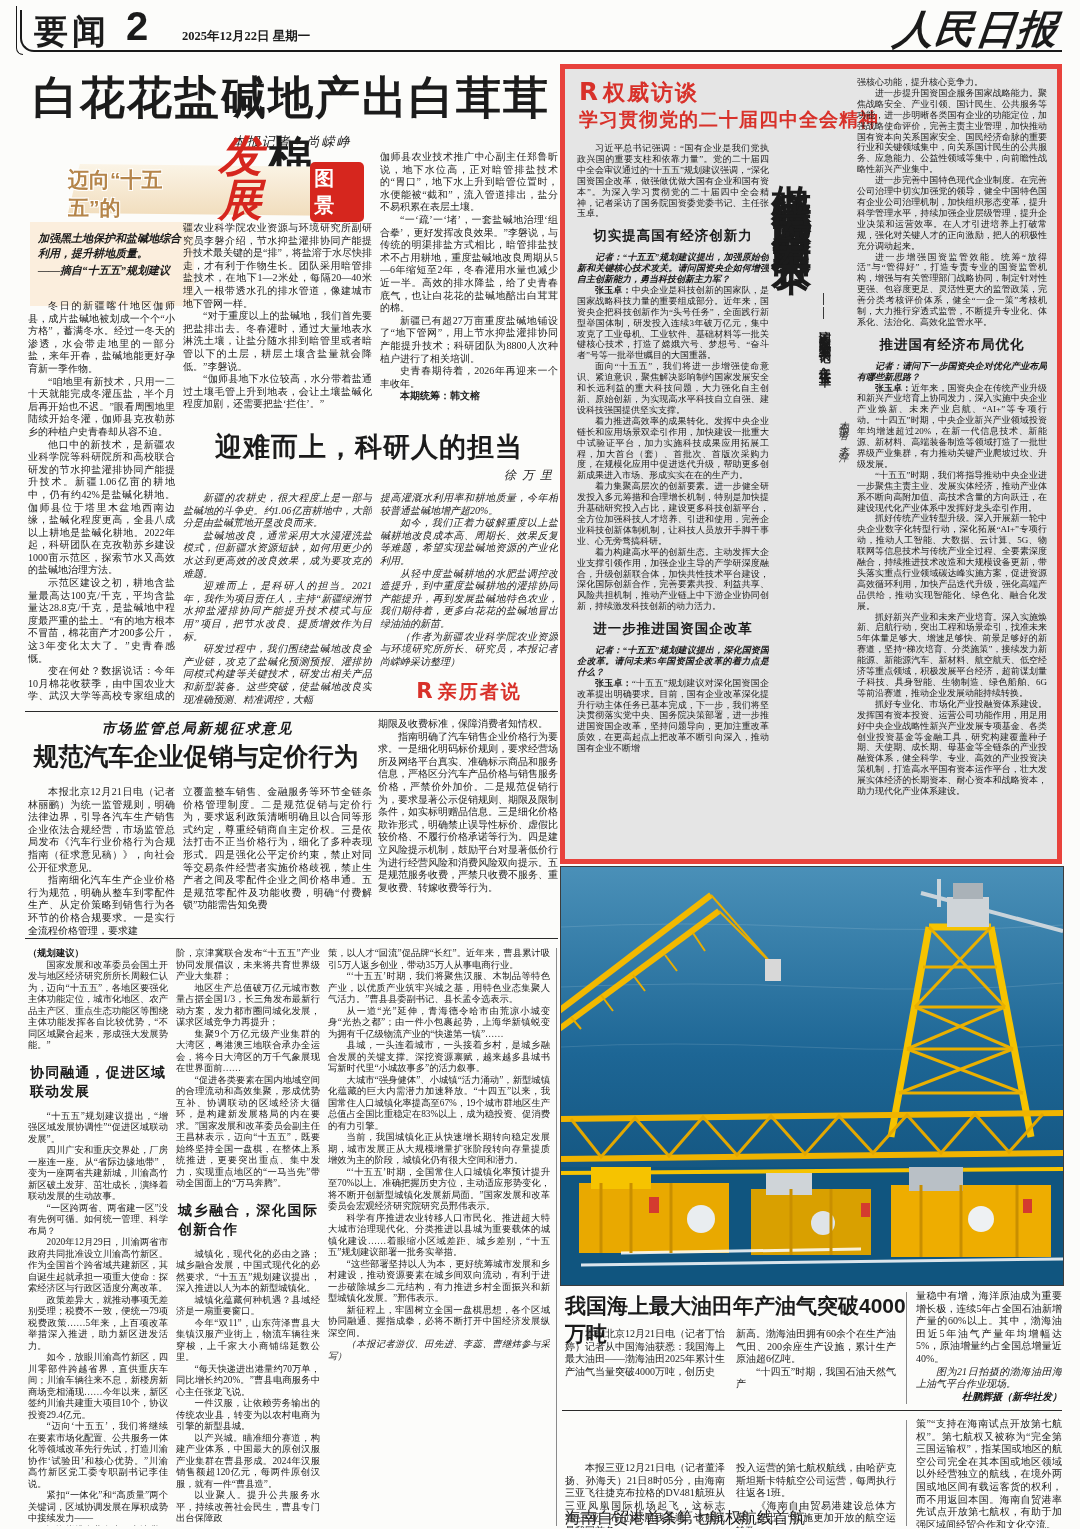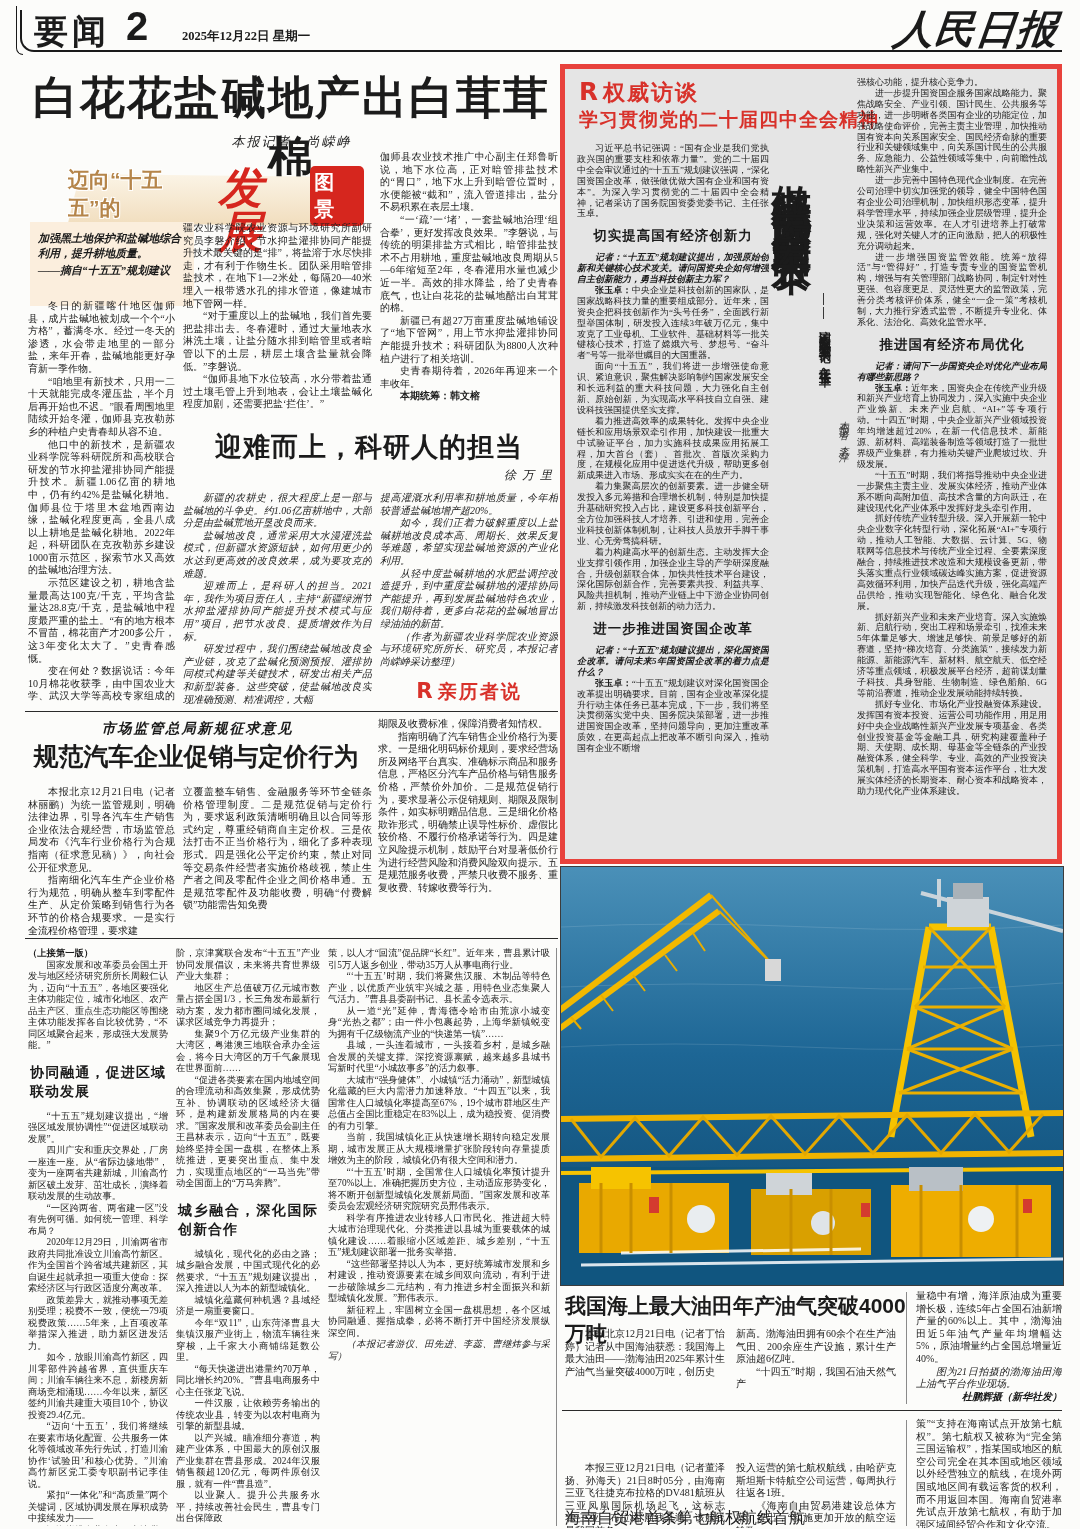--- a/index.html
+++ b/index.html
@@ -27,21 +27,21 @@
         font-size:14px;line-height:1.4;margin:11px 2px 9px;letter-spacing:1px;}
   .s-note{font-style:italic;}
   .s-sign{font-weight:bold;}
   .s-cap{font-style:italic;}
   .s-photog{text-align:right;font-style:italic;text-indent:0;font-weight:bold;}
   .hrule{position:absolute;border-top:1.5px solid #2a2a2a;height:0;}
   .vrule{position:absolute;border-left:1px solid #8a8a8a;width:0;}
   
   .cotton-headline{left:25px;top:68px;width:533px;text-align:center;font-size:45px;font-weight:900;letter-spacing:2px;}
   .cotton-byline{left:25px;top:133px;width:533px;text-align:center;font-size:13px;font-style:italic;letter-spacing:2px;}
-  .banner{left:68px;top:166px;width:296px;height:66px;display:flex;align-items:flex-start;justify-content:center;gap:4px;}
+  .banner{left:68px;top:156px;width:296px;height:66px;display:flex;align-items:flex-end;justify-content:center;gap:4px;}
   .banner-bg{position:absolute;left:0;top:8px;width:100%;height:52px;
              background:linear-gradient(180deg,#fbf4e6,#f1ddbd);clip-path:polygon(4% 0,100% 6%,96% 100%,0 94%);}
   .banner-prefix{position:relative;font-size:21px;font-weight:900;color:#b5854a;
                  text-shadow:1px 1px 0 #fff,-1px -1px 0 #fff,1px -1px 0 #fff,-1px 1px 0 #fff;}
   .banner-highlight{position:relative;font-size:44px;font-weight:900;font-style:italic;color:#d6261e;line-height:1;
                     font-family:"DejaVu Serif",serif;}
   .banner-suffix{position:relative;font-size:20px;font-weight:900;color:#fff;background:#d6261e;
                  padding:3px 4px;border-radius:5px;letter-spacing:3px;}
   .quotebox{left:30px;top:222px;width:148px;height:66px;background:#fbeedd;padding:9px 8px;
             font-size:11px;line-height:15px;font-weight:bold;font-style:italic;color:#3c3graph226;}
@@ -209,21 +209,21 @@
         <p class="para s-q"><b>记者：</b>请问下一步国资央企对优化产业布局有哪些新思路？</p>
         <p class="para s-p"><b>张玉卓：</b>近年来，国资央企在传统产业升级和新兴产业培育上协同发力，深入实施中央企业产业焕新、未来产业启航、“AI+”等专项行动。“十四五”时期，中央企业新兴产业领域投资年均增速超过20%，在新一代信息技术、新能源、新材料、高端装备制造等领域打造了一批世界级产业集群，有力推动关键产业爬坡过坎、升级发展。</p>
         <p class="para s-p">“十五五”时期，我们将指导推动中央企业进一步聚焦主责主业、发展实体经济，推动产业体系不断向高附加值、高技术含量的方向跃迁，在建设现代化产业体系中发挥好龙头牵引作用。</p>
         <p class="para s-p">抓好传统产业转型升级。深入开展新一轮中央企业数字化转型行动，深化拓展“AI+”专项行动，推动人工智能、大数据、云计算、5G、物联网等信息技术与传统产业全过程、全要素深度融合，持续推进技术改造和大规模设备更新，带头落实重点行业领域碳达峰实施方案，促进资源高效循环利用，加快产品迭代升级，强化高端产品供给，推动实现智能化、绿色化、融合化发展。</p>
         <p class="para s-p">抓好新兴产业和未来产业培育。深入实施焕新、启航行动，突出工程和场景牵引，找准未来5年体量足够大、增速足够快、前景足够好的新赛道，坚持“梯次培育、分类施策”，接续发力新能源、新能源汽车、新材料、航空航天、低空经济等重点领域，积极发展平台经济，超前谋划量子科技、具身智能、生物制造、绿色船舶、6G等前沿赛道，推动企业发展动能持续转换。</p>
         <p class="para s-p">抓好专业化、市场化产业投融资体系建设。发挥国有资本投资、运营公司功能作用，用足用好中央企业战略性新兴产业发展专项基金、各类创业投资基金等金融工具，研究构建覆盖种子期、天使期、成长期、母基金等全链条的产业投融资体系，健全科学、专业、高效的产业投资决策机制，打造高水平国有资本运作平台，壮大发展实体经济的长期资本、耐心资本和战略资本，助力现代化产业体系建设。</p>
       </div>
   </div>
 
   <div class="col cont-col cont-col1">
-      <p class="para s-c"><b>（上接第一版）</b></p>
+      <p class="para s-c"><b>（规划建议）</b></p>
       <p class="para s-p">国家发展和改革委员会国土开发与地区经济研究所所长周毅仁认为，迈向“十五五”，各地区要强化主体功能定位，城市化地区、农产品主产区、重点生态功能区等围绕主体功能发挥各自比较优势，“不同区域聚合起来，形成强大发展势能。”</p>
       <p class="para s-h2">协同融通，促进区域联动发展</p>
       <p class="para s-p">“十五五”规划建议提出，“增强区域发展协调性”“促进区域联动发展”。</p>
       <p class="para s-p">四川广安和重庆交界处，厂房一座连一座。从“省际边缘地带”，变为一座两省共建新城，川渝高竹新区破土发芽、茁壮成长，演绎着联动发展的生动故事。</p>
       <p class="para s-p">“一区跨两省、两省建一区”没有先例可循。如何统一管理、科学布局？</p>
       <p class="para s-p">2020年12月29日，川渝两省市政府共同批准设立川渝高竹新区。作为全国首个跨省域共建新区，其自诞生起就承担一项重大使命：探索经济区与行政区适度分离改革。</p>
       <p class="para s-p">政策差异大，就推动事项无差别受理；税费不一致，便统一79项税费政策……5年来，上百项改革举措深入推进，助力新区迸发活力。</p>
       <p class="para s-p">如今，放眼川渝高竹新区，四川零部件跨越省界，直供重庆车间；川渝车辆往来不息，新楼房新商场竞相涌现……今年以来，新区签约川渝共建重大项目10个，协议投资29.4亿元。</p>
       <p class="para s-p">“迈向‘十五五’，我们将继续在要素市场化配置、公共服务一体化等领域改革先行先试，打造川渝协作‘试验田’和核心优势。”川渝高竹新区党工委专职副书记李佳说。</p>
       <p class="para s-p">紧扣“一体化”和“高质量”两个关键词，区域协调发展在厚积成势中接续发力——</p>

